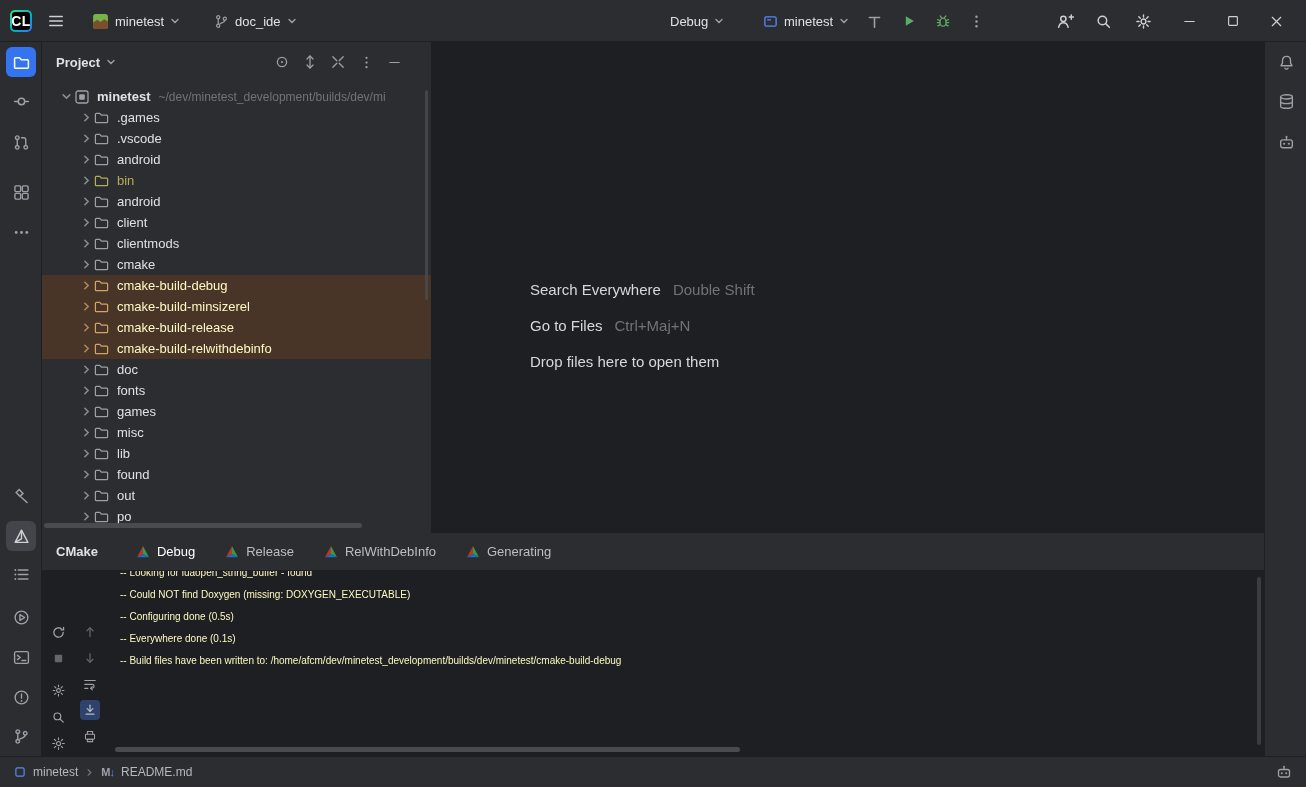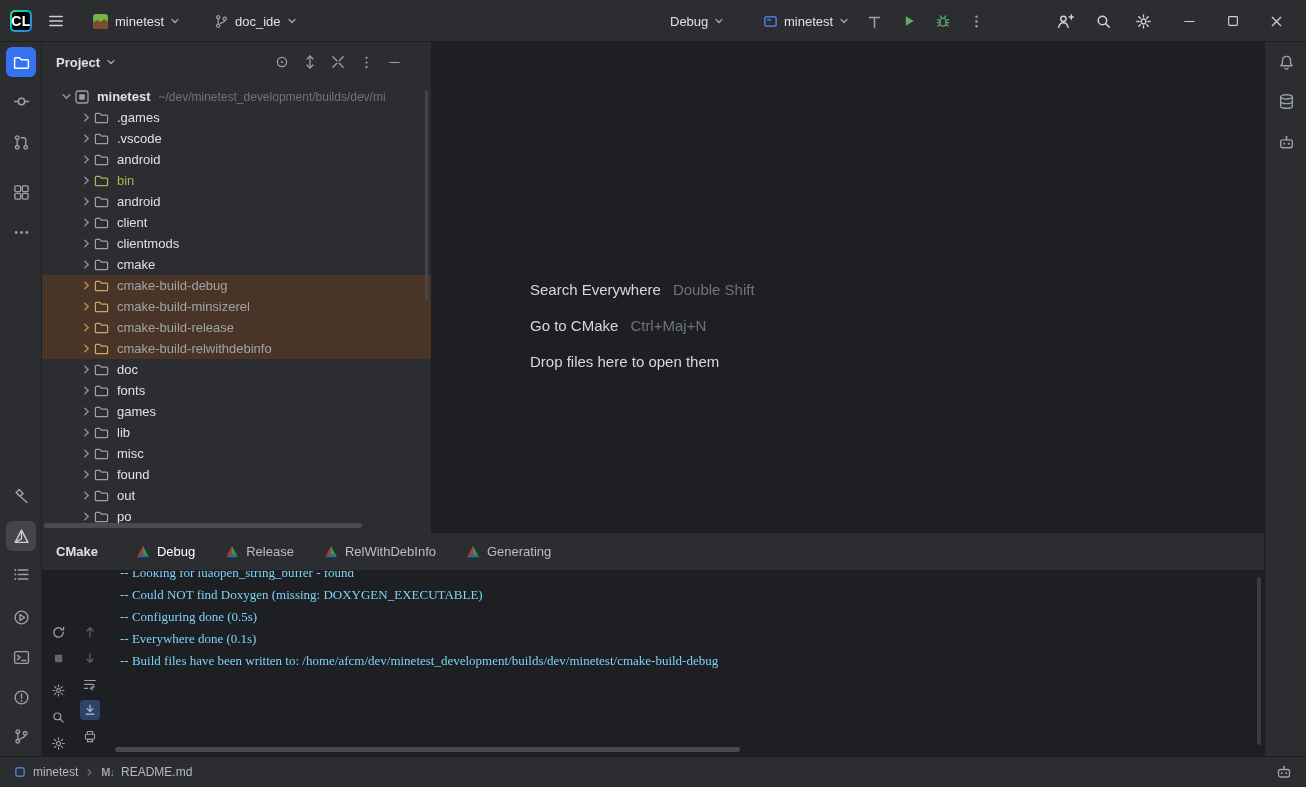--- a/index.html
+++ b/index.html
@@ -29,21 +29,21 @@
   .pp-title{display:flex;align-items:center;gap:6px;font-weight:600;color:#dfe1e5}
   .pp-tools{margin-left:auto;display:flex;align-items:center;gap:6px}
   .pp-tools .tool{width:22px;height:22px;display:flex;align-items:center;justify-content:center;border-radius:4px}
   .tree{position:absolute;left:0;top:44px;right:0}
   .row{height:21px;display:flex;align-items:center;white-space:nowrap;color:#dfe1e5}
   .row .chev{width:16px;display:flex;justify-content:center;flex:none}
   .row .fico{width:16px;margin-right:7px;flex:none}
   .row.root{padding-left:16px}
   .row.child{padding-left:36px}
   .row.sel{background:#483527}
-  .row.excl{color:#a3a3a3}
+  .row.excl{color:#fef9c3}
   .row.lib{color:#b9ab5a}
   .row .chev svg{stroke:#8a8d93}
   .row.excl .chev svg{stroke:#b08a56}
   .row .fico svg{stroke:#9da0a8}
   .row.excl .fico svg{stroke:#d2a567}
   .row.lib .fico svg{stroke:#b9ab5a}
   .root-name{font-weight:600}
   .root-path{color:#6f737a;font-size:12px;margin-left:8px;overflow:hidden}
   .pp-vscroll{position:absolute;right:3px;top:48px;width:3px;height:210px;background:#4a4c50;border-radius:2px;opacity:.8}
   .pp-hscroll{position:absolute;left:2px;top:481px;height:5px;width:318px;background:#4d4f53;border-radius:3px;opacity:.9}
@@ -58,21 +58,21 @@
   
   .bottom-panel{position:absolute;left:42px;right:42px;top:533px;bottom:31px;background:#1e1f22}
   .bp-header{position:absolute;left:0;right:0;top:0;height:38px;background:#2b2d30;border-bottom:1px solid #1e1f22;display:flex;align-items:center;padding:0 14px}
   .bp-title{font-weight:600;color:#dfe1e5}
   .bp-tabs{display:flex;align-items:center;gap:30px;margin-left:38px}
   .tab{display:flex;align-items:center;gap:7px;color:#bcbec4;height:38px}
   .tab.sel{color:#fff}
   .bp-toolbar{position:absolute;left:0;top:38px;bottom:0;width:68px}
   .bt-ic{position:absolute;width:20px;height:20px;display:flex;align-items:center;justify-content:center;border-radius:4px}
   .bt-ic.toggled{background:#2e436b}
-  .console{position:absolute;left:68px;right:10px;top:38px;bottom:0;overflow:hidden;padding-left:10px;font-family:Liberation Serif, serif;font-size:13px;line-height:22px;color:#7dd3fc}
+  .console{position:absolute;left:68px;right:10px;top:38px;bottom:0;overflow:hidden;padding-left:10px;font-family:Liberation Sans, sans-serif;font-size:10px;line-height:22px;color:#fef9c3}
   .cline{white-space:pre;min-height:22px}
   .cline.first{margin-top:-9px}
   .bp-hscroll{position:absolute;left:73px;top:214px;width:625px;height:5px;background:#4d4f53;border-radius:3px;opacity:.9}
   .bp-vscroll{position:absolute;right:3px;top:44px;width:4px;height:168px;background:#3a3c40;border-radius:2px}
 
   
   .statusbar{position:absolute;left:0;right:0;bottom:0;height:31px;background:#2b2d30;border-top:1px solid #1e1f22;display:flex;align-items:center;padding:0 14px;font-size:12px;color:#b4b8bf;gap:7px}
   .md-ic{font-size:11px;font-weight:bold;color:#9da0a8;letter-spacing:-1px}
   .md-ic .arrow{color:#548af7}
   .sb-right{margin-left:auto;display:flex;align-items:center}
@@ -545,34 +545,34 @@
           <span class="chev">
             <svg width="11" height="11" viewBox="0 0 10 10" fill="none" stroke-width="1.4" stroke-linecap="round">
               <polyline points="3.5,2 6.5,5 3.5,8"></polyline>
             </svg>
           </span>
           <span class="fico">
             <svg width="15" height="15" viewBox="0 0 16 16" fill="none" stroke-width="1.3">
               <path d="M1.5 12.5v-8c0-.55.45-1 1-1h3.6l1.8 2h5.6c.55 0 1 .45 1 1v6c0 .55-.45 1-1 1h-11c-.55 0-1-.45-1-1z"></path>
             </svg>
           </span>
+          <span>misc</span>
+        </div>
+      <div class="row child">
+          <span class="chev">
+            <svg width="11" height="11" viewBox="0 0 10 10" fill="none" stroke-width="1.4" stroke-linecap="round">
+              <polyline points="3.5,2 6.5,5 3.5,8"></polyline>
+            </svg>
+          </span>
+          <span class="fico">
+            <svg width="15" height="15" viewBox="0 0 16 16" fill="none" stroke-width="1.3">
+              <path d="M1.5 12.5v-8c0-.55.45-1 1-1h3.6l1.8 2h5.6c.55 0 1 .45 1 1v6c0 .55-.45 1-1 1h-11c-.55 0-1-.45-1-1z"></path>
+            </svg>
+          </span>
           <span>lib</span>
-        </div>
-      <div class="row child">
-          <span class="chev">
-            <svg width="11" height="11" viewBox="0 0 10 10" fill="none" stroke-width="1.4" stroke-linecap="round">
-              <polyline points="3.5,2 6.5,5 3.5,8"></polyline>
-            </svg>
-          </span>
-          <span class="fico">
-            <svg width="15" height="15" viewBox="0 0 16 16" fill="none" stroke-width="1.3">
-              <path d="M1.5 12.5v-8c0-.55.45-1 1-1h3.6l1.8 2h5.6c.55 0 1 .45 1 1v6c0 .55-.45 1-1 1h-11c-.55 0-1-.45-1-1z"></path>
-            </svg>
-          </span>
-          <span>misc</span>
         </div>
       <div class="row child">
           <span class="chev">
             <svg width="11" height="11" viewBox="0 0 10 10" fill="none" stroke-width="1.4" stroke-linecap="round">
               <polyline points="3.5,2 6.5,5 3.5,8"></polyline>
             </svg>
           </span>
           <span class="fico">
             <svg width="15" height="15" viewBox="0 0 16 16" fill="none" stroke-width="1.3">
               <path d="M1.5 12.5v-8c0-.55.45-1 1-1h3.6l1.8 2h5.6c.55 0 1 .45 1 1v6c0 .55-.45 1-1 1h-11c-.55 0-1-.45-1-1z"></path>
@@ -612,21 +612,21 @@
     <div class="pp-hscroll"></div>
   </section>
 
   <main class="editor">
     <div class="shortcuts">
       <div class="sc-row">
           <span class="sc-label">Search Everywhere</span>
           <span class="sc-keys">Double Shift</span>
         </div>
       <div class="sc-row">
-          <span class="sc-label">Go to CMake</span>
+          <span class="sc-label">Go to Files</span>
           <span class="sc-keys">Ctrl+Maj+N</span>
         </div>
       <div class="sc-row">
           <span class="sc-label">Drop files here to open them</span>
         </div>
     </div>
   </main>
 
   <section class="bottom-panel">
     <div class="bp-header">

